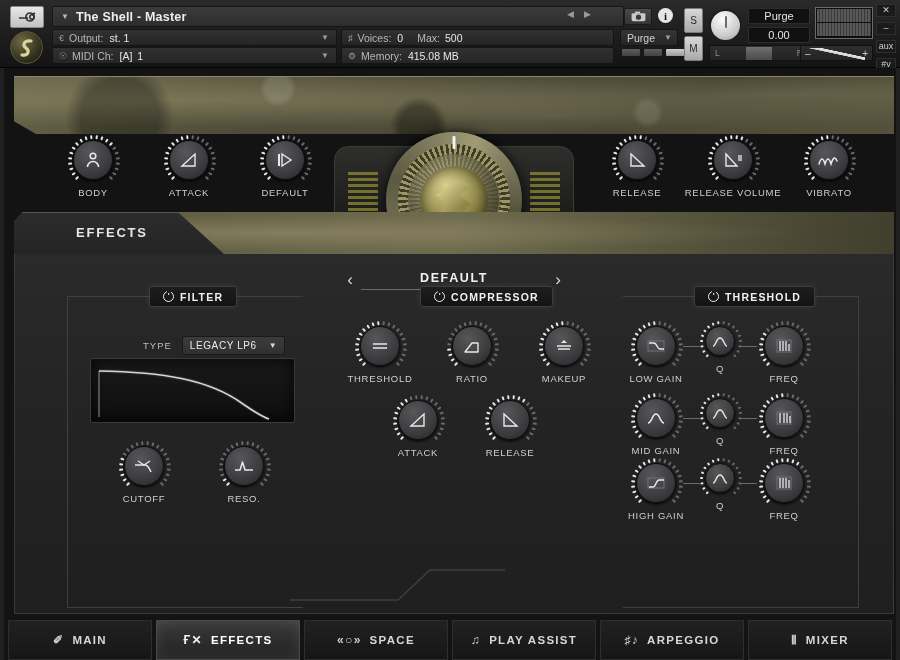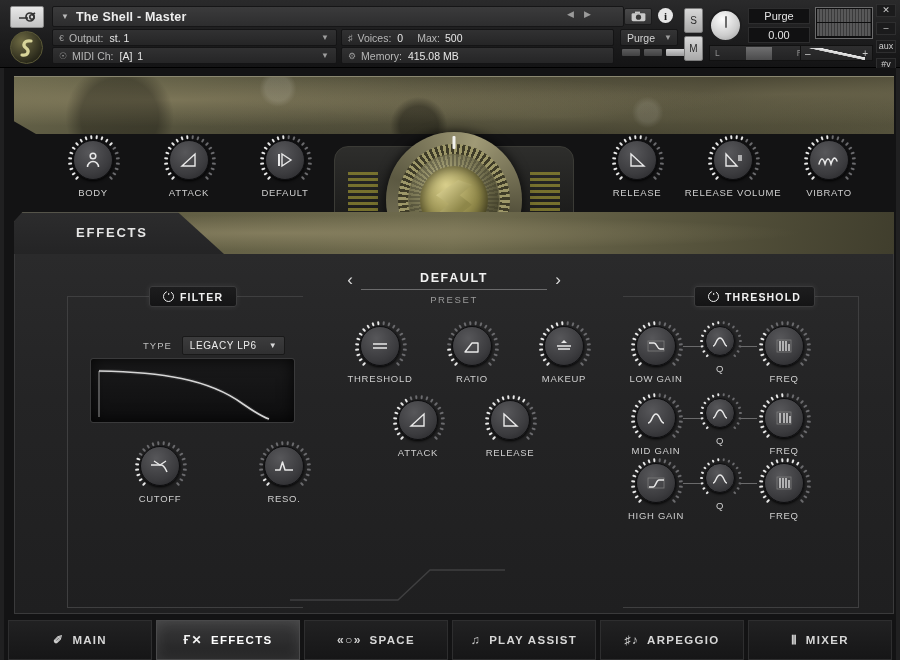--- a/index.html
+++ b/index.html
@@ -652,21 +652,21 @@
       </div>
 
       <div class="f-screen" style="top:104px; left:75px;">
         <svg width="205" height="65" viewBox="0 0 205 65">
           <path d="M8 12 C70 13, 118 20, 152 45 C165 54, 172 58, 178 60" fill="none" stroke="#e4e4e4" stroke-width="1.6" opacity=".92"></path>
           <path d="M8 12 L8 58" fill="none" stroke="#bdbdbd" stroke-width="1.4" opacity=".55"></path>
           <path d="M8 12 C70 13, 118 20, 152 45 C165 54, 172 58, 178 60" fill="none" stroke="#ffffff" stroke-width="4" opacity=".08"></path>
         </svg>
       </div>
 
-      <div style="position:absolute; left:118px; top:192px; display:flex; gap:70px;align-items:center;">
+      <div style="position:absolute; left:102px; top:192px; display:flex; gap:46px;align-items:center;">
         <div class="knobwrap">
           <div class="kn">
             <div class="ticks" style="width: 52px; height: 52px; left: -6px; top: -6px;">
                 <i class="on" style="transform-origin: 50% 26px; transform: translateX(-50%) rotate(-135deg); height: 4px;"></i>
                 <i class="on" style="transform-origin: 50% 26px; transform: translateX(-50%) rotate(-122.143deg); height: 4px;"></i>
                 <i class="on" style="transform-origin: 50% 26px; transform: translateX(-50%) rotate(-109.286deg); height: 4px;"></i>
                 <i class="on" style="transform-origin: 50% 26px; transform: translateX(-50%) rotate(-96.4286deg); height: 4px;"></i>
                 <i class="on" style="transform-origin: 50% 26px; transform: translateX(-50%) rotate(-83.5714deg); height: 4px;"></i>
                 <i class="on" style="transform-origin: 50% 26px; transform: translateX(-50%) rotate(-70.7143deg); height: 4px;"></i>
                 <i style="transform-origin: 50% 26px; transform: translateX(-50%) rotate(-57.8571deg); height: 4px;"></i>
@@ -724,20 +724,24 @@
             <div class="glyph">
               <svg width="20" height="14" viewBox="0 0 20 14">
                   <path d="M1 11 L6 11 L8.5 3 L11 11 L19 11" fill="none" stroke="#e9e9e9" stroke-width="1.5" stroke-linejoin="round"></path>
                 </svg>
             </div>
           </div>
           <span class="cap">RESO.</span>
         </div>
       </div>
 
+      <div class="fxbtn" style="left:405px; top:32px;">
+        <span class="pwr"></span>
+        <span>COMPRESSOR</span>
+      </div>
 
       <div style="position:absolute; left:338px; top:72px; display:flex; gap:38px;">
         <div class="knobwrap">
           <div class="kn">
             <div class="ticks" style="width: 52px; height: 52px; left: -6px; top: -6px;">
                 <i class="on" style="transform-origin: 50% 26px; transform: translateX(-50%) rotate(-135deg); height: 4px;"></i>
                 <i class="on" style="transform-origin: 50% 26px; transform: translateX(-50%) rotate(-122.143deg); height: 4px;"></i>
                 <i class="on" style="transform-origin: 50% 26px; transform: translateX(-50%) rotate(-109.286deg); height: 4px;"></i>
                 <i class="on" style="transform-origin: 50% 26px; transform: translateX(-50%) rotate(-96.4286deg); height: 4px;"></i>
                 <i class="on" style="transform-origin: 50% 26px; transform: translateX(-50%) rotate(-83.5714deg); height: 4px;"></i>

